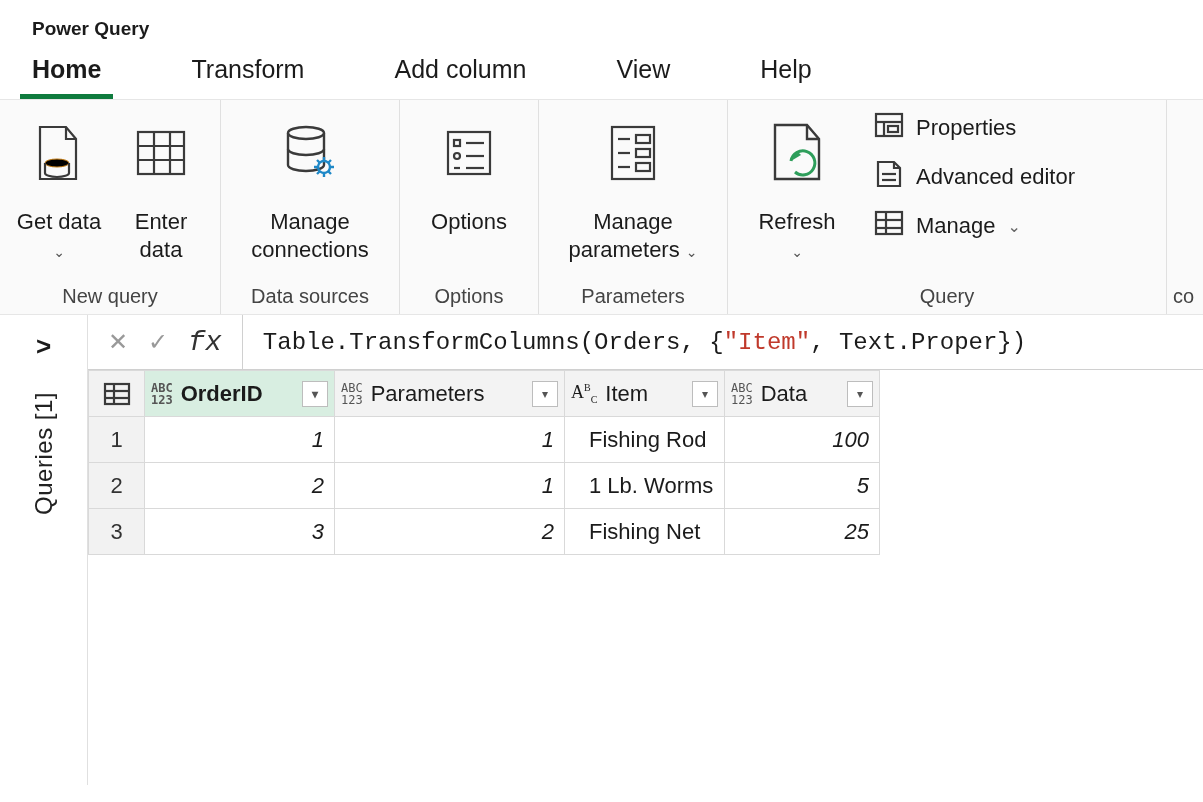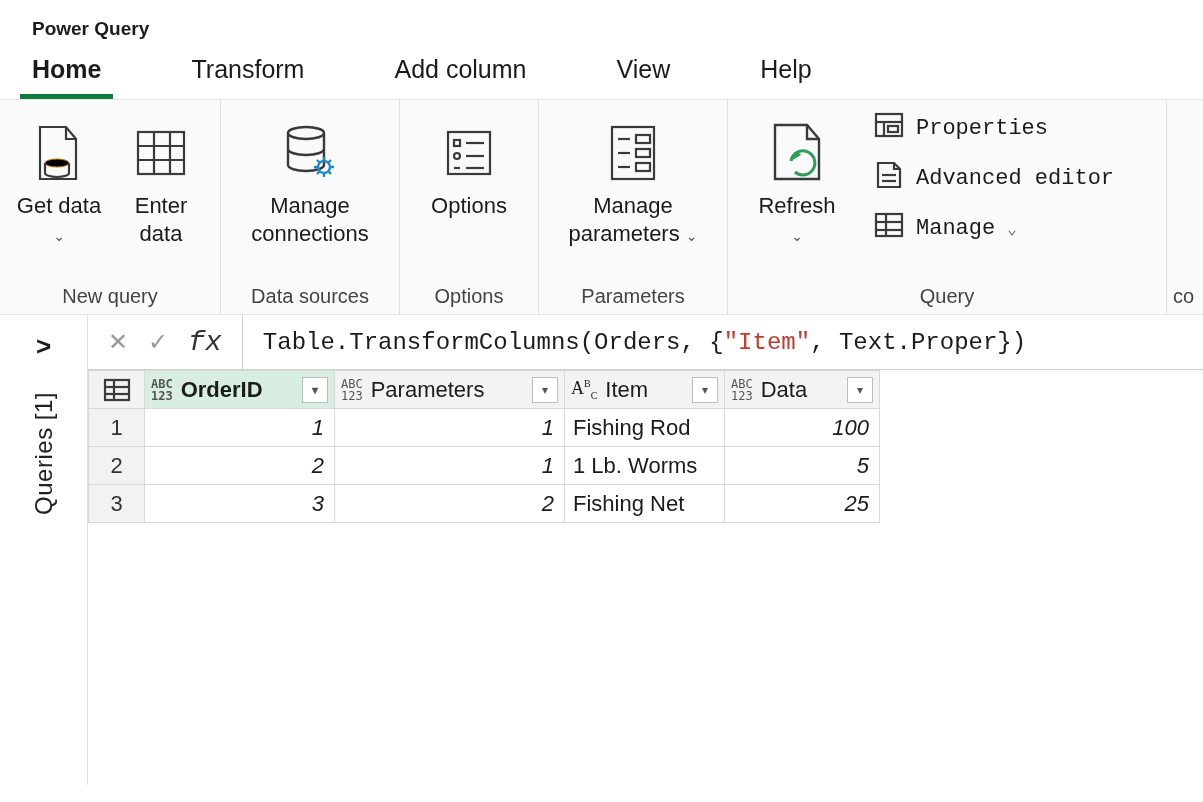--- a/index.html
+++ b/index.html
@@ -74,39 +74,38 @@
   }
   .ribbon-btn .icon-box {
     height: 70px;
     display: flex;
     align-items: center;
     justify-content: center;
   }
   .ribbon-btn .lbl {
     font-size: 22px;
     line-height: 1.25;
-    margin-top: 4px;
+    margin-top: 20px;
   }
   .ribbon-btn .chevron {
     font-size: 14px;
     color: #555;
   }
   .ribbon-group-label {
     text-align: center;
     font-size: 20px;
     color: #444;
     padding-top: 6px;
   }
   .ribbon-side-col {
     display: flex;
     flex-direction: column;
     justify-content: center;
     gap: 16px;
     padding-left: 10px;
-    font-family: Liberation Mono, monospace;
   }
   .ribbon-side-item {
     display: flex;
     align-items: center;
     gap: 12px;
     font-size: 22px;
     cursor: pointer;
     white-space: nowrap;
   }
   .ribbon-side-item .chevron { color:#666; font-size:16px; }
@@ -167,21 +166,21 @@
   }
   .main-panel { flex:1; display:flex; flex-direction:column;}
   
   .grid-wrap { padding: 0; overflow:hidden; }
   table.data-grid {
     border-collapse: collapse;
     font-size: 22px;
   }
   .data-grid th, .data-grid td {
     border: 1px solid #d9d9d9;
-    height: 38px;
+    height: 46px;
   }
   .data-grid th.corner {
     background: #f2f2f2;
     width: 56px;
   }
   .data-grid td.rownum {
     background: #f2f2f2;
     text-align: center;
     color: #333;
     width: 56px;
@@ -215,21 +214,21 @@
   .filter-btn {
     width:26px; height:26px;
     border:1px solid #bdbdbd;
     background:#fff;
     display:flex; align-items:center; justify-content:center;
     font-size:12px;
     color:#555;
     cursor:pointer;
   }
   .data-grid td.numcell { text-align: right; padding-right: 10px; font-style: italic; }
-  .data-grid td.txtcell { text-align: left; padding-left: 8px; }
+  .data-grid td.txtcell { text-align: left; padding-left: 24px; }
   .corner-icon { display:flex; align-items:center; justify-content:center; height:100%;}
   
   svg.stroke path, svg.stroke rect, svg.stroke line, svg.stroke circle, svg.stroke polyline {
     fill:none; stroke:#3a3a3a; stroke-width:2.2;
   }
 </style>
 </head>
 <body>
 
 <div class="title-bar">Power Query</div>

